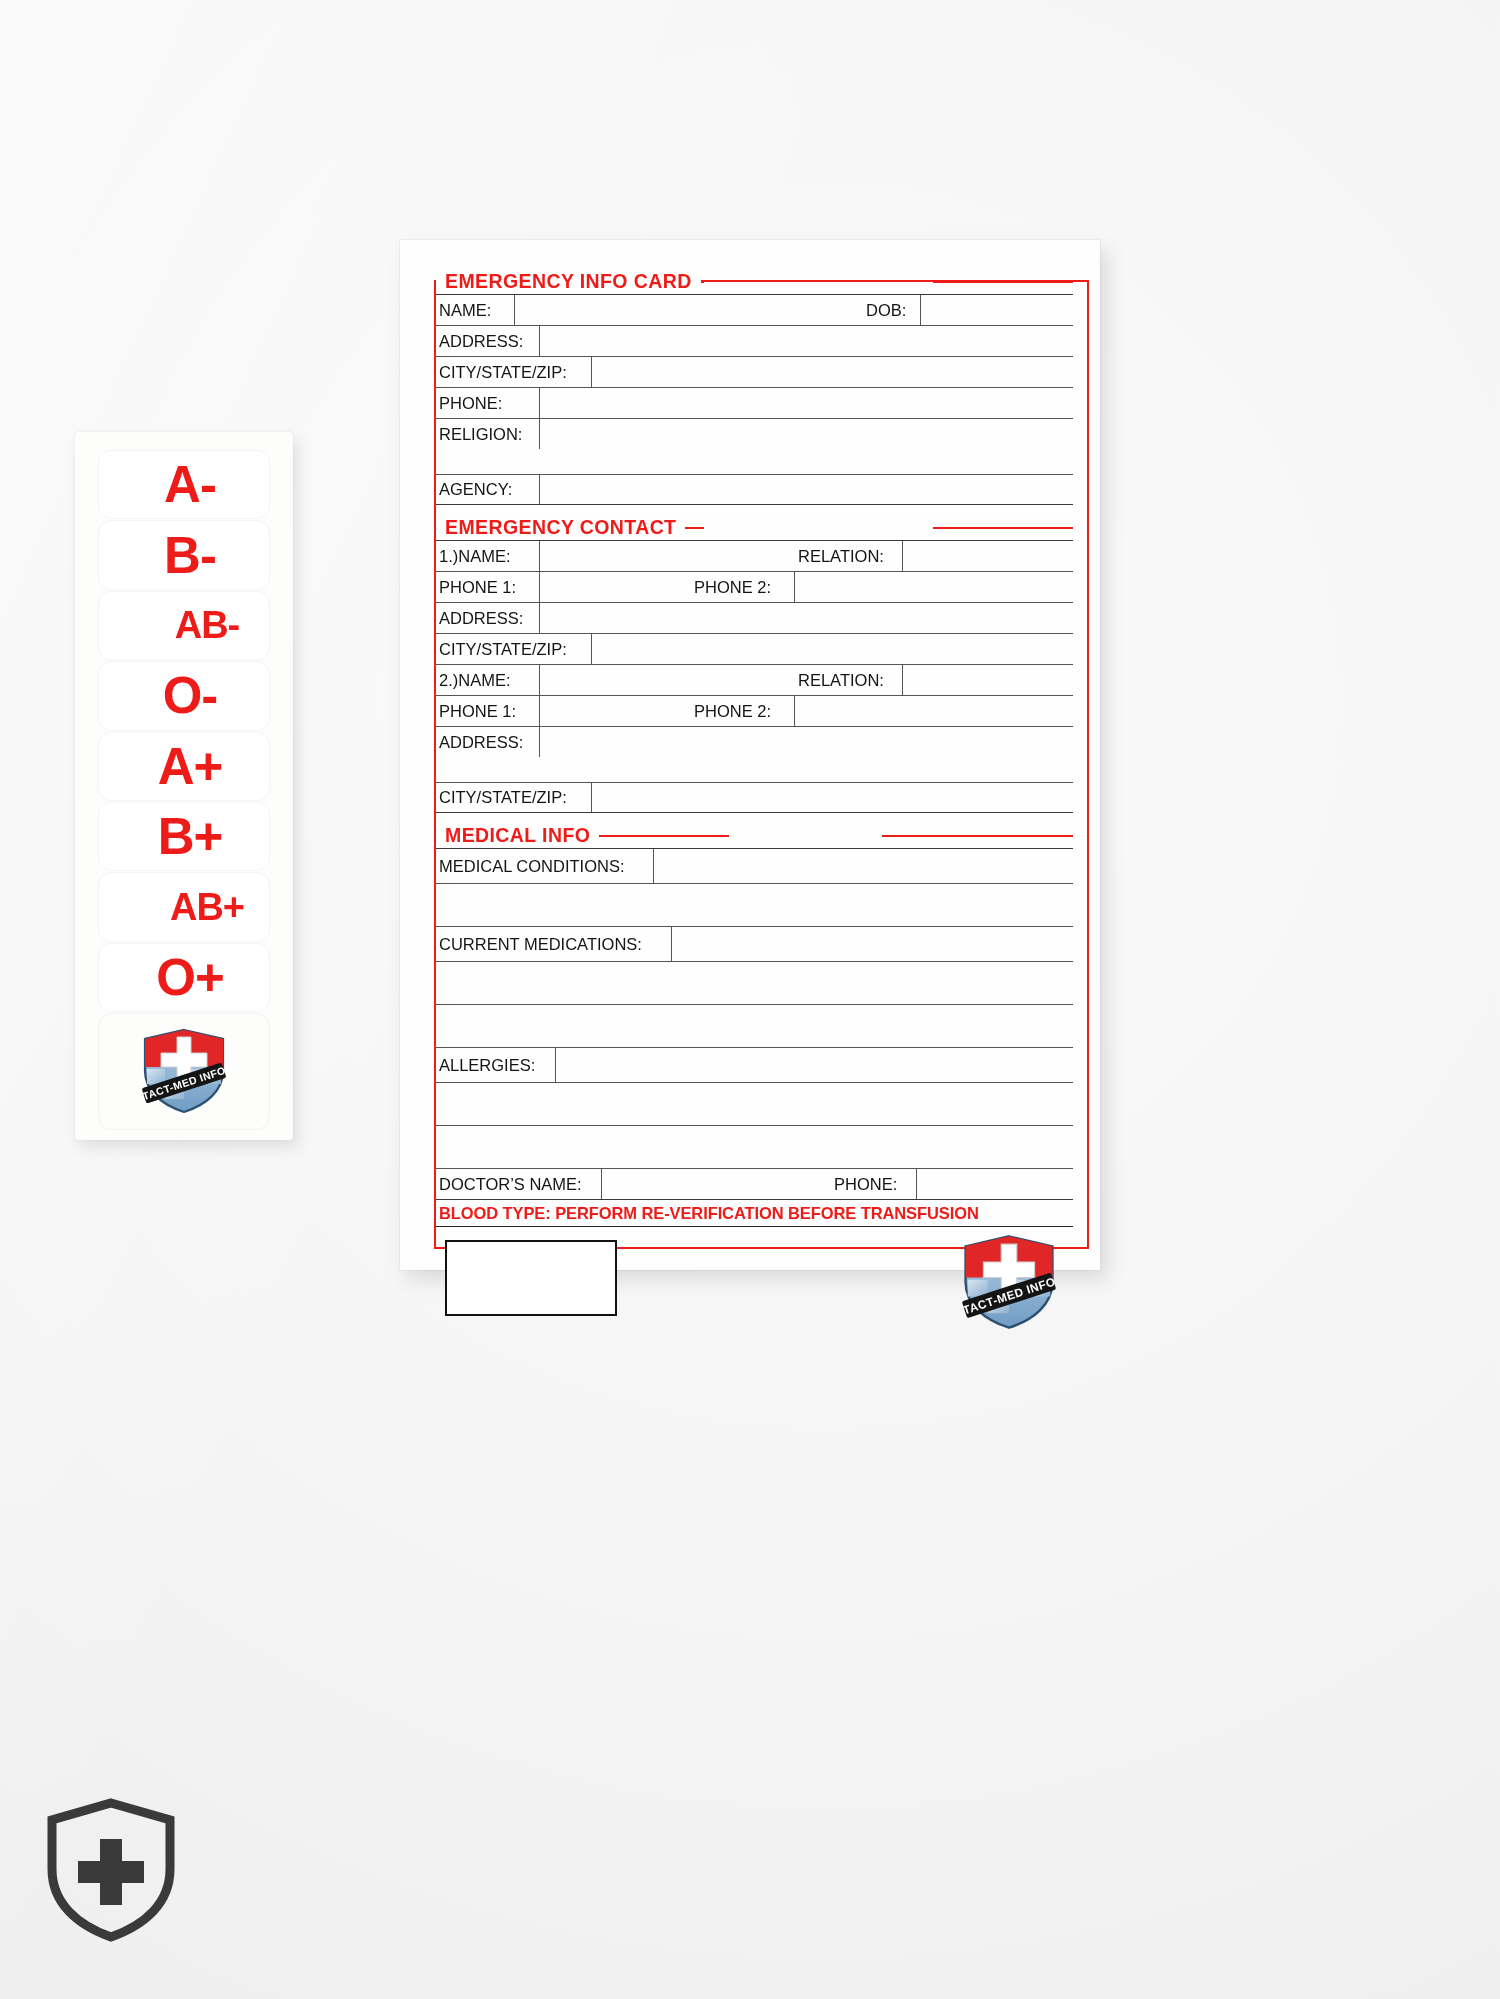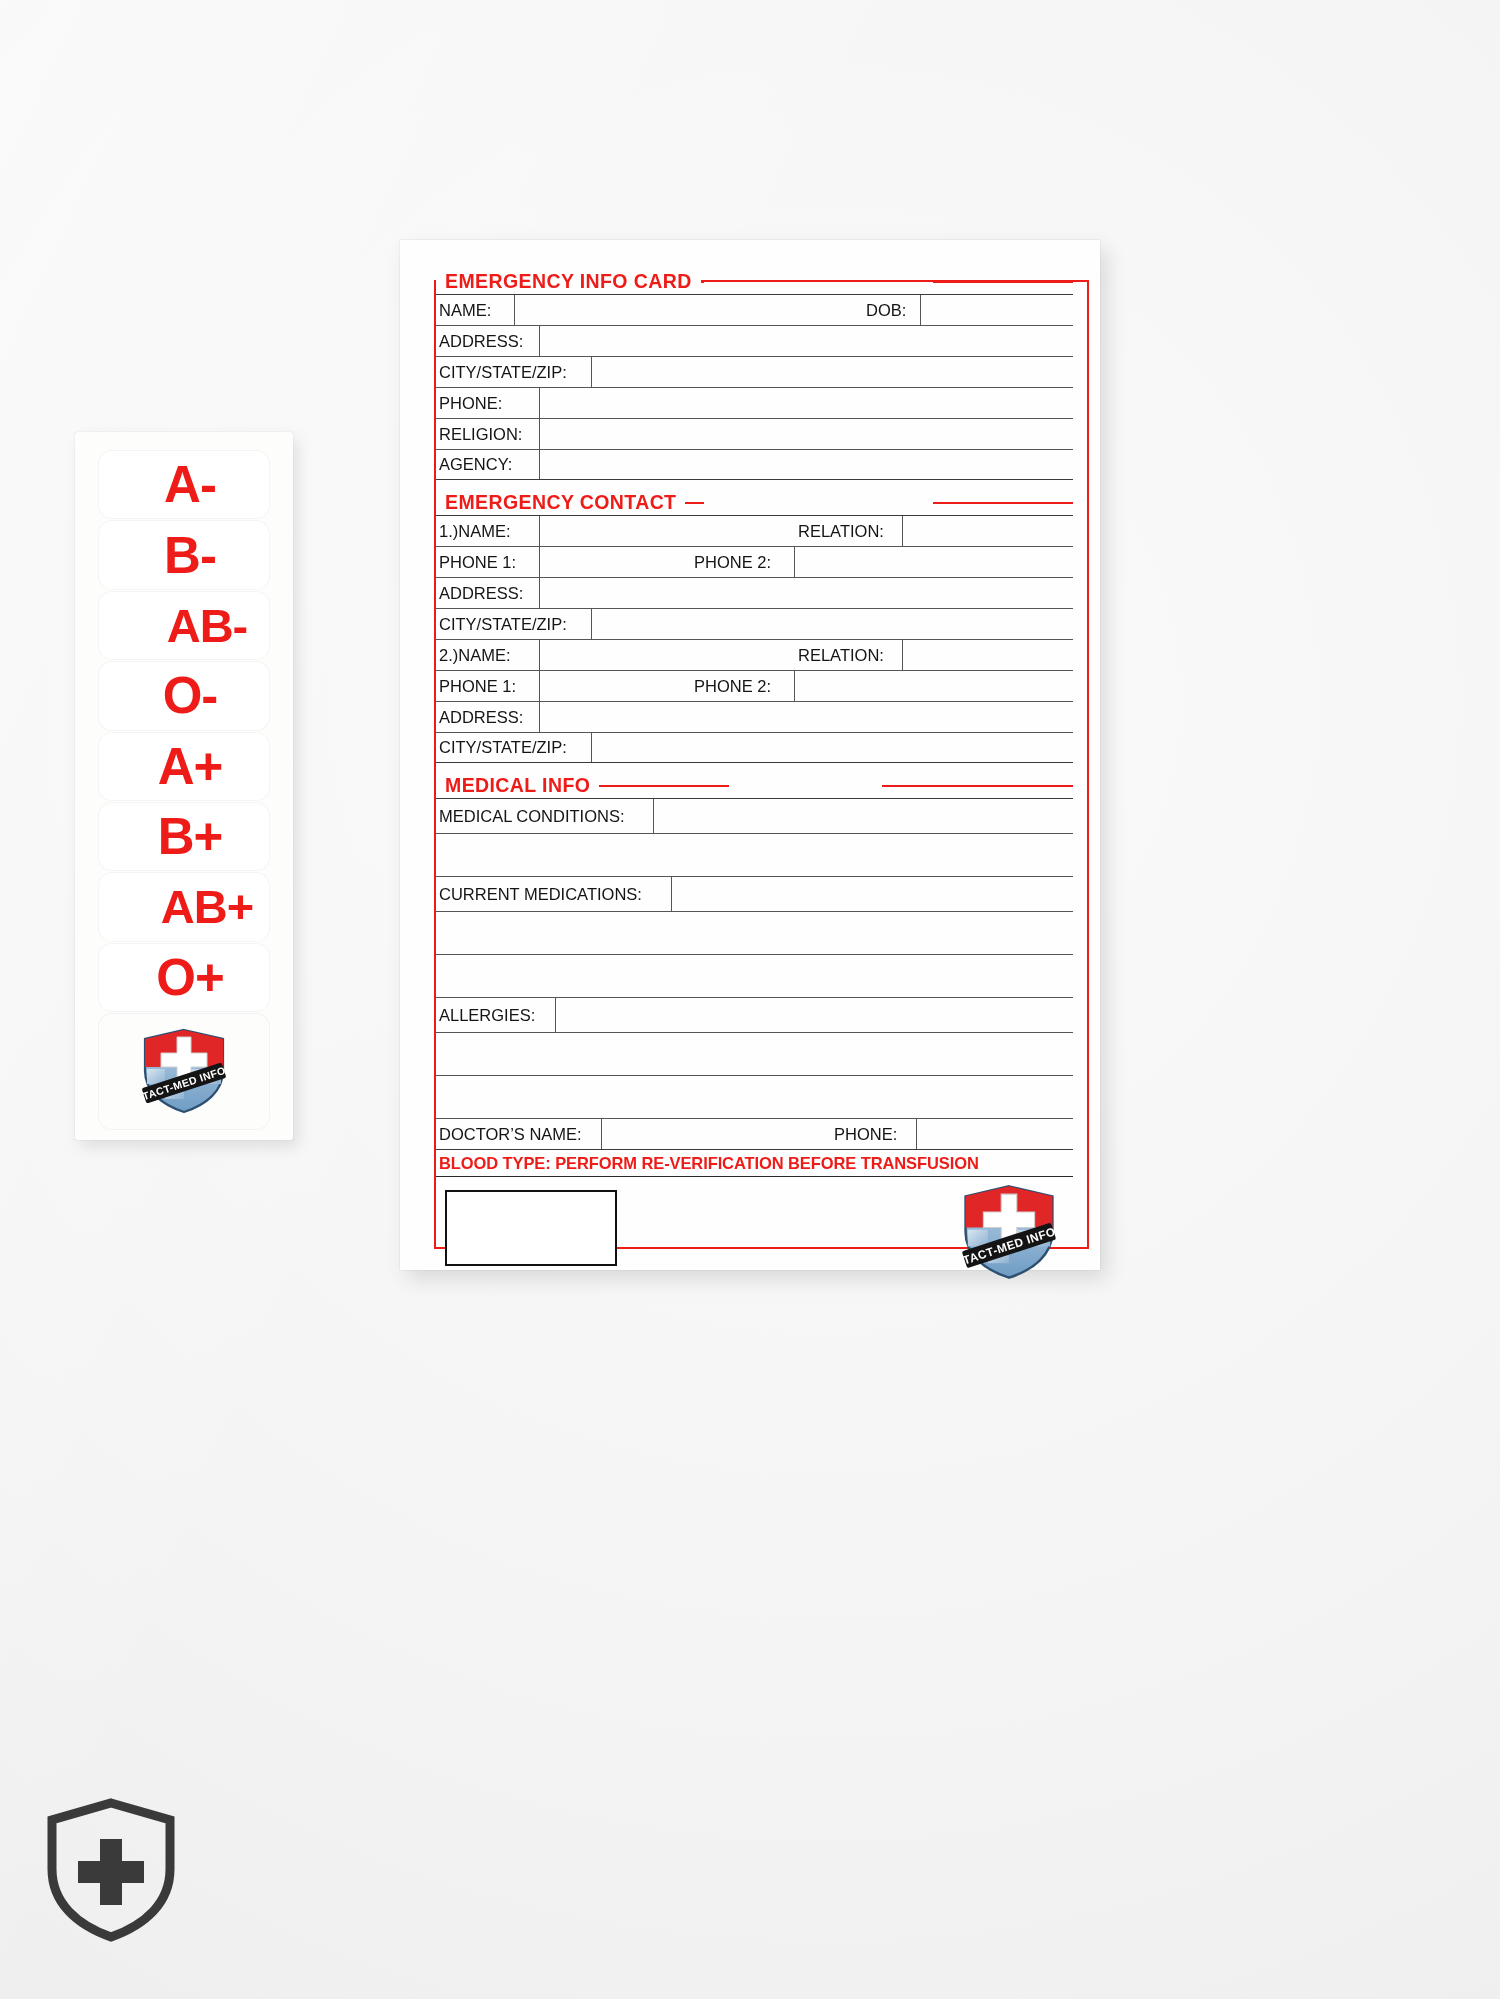--- a/index.html
+++ b/index.html
@@ -63,21 +63,21 @@
   }
   .sticker-label span {
     color: #ee1c18;
     font-weight: bold;
     font-size: 51px;
     line-height: 1;
     letter-spacing: -1px;
     font-family: "Liberation Sans", sans-serif;
     transform: translateX(6px);
   }
-  .sticker-label.wide span { font-size: 47px; margin-left: 34px; }
+  .sticker-label.wide span { font-size: 38px; margin-left: 34px; }
   #sticker-logo-cell {
     width: 172px;
     height: 118px;
     border-radius: 14px;
     box-shadow: inset 0 0 0 1px rgba(0,0,0,0.045);
     display:flex;
     align-items:center;
     justify-content:center;
   }
 
@@ -149,21 +149,21 @@
 
   
   .frow {
     display: flex;
     align-items: stretch;
     border-top: 1px solid #555;
     height: 31px;
     box-sizing: border-box;
   }
   .frow.first { border-top: 1px solid #3a3a3a; }
-  .frow.bottomline { border-bottom: 1px solid #3a3a3a; }
+  .frow.bottomline { border-bottom: 1px solid #3a3a3a; margin-top: 25px; }
   .fcell {
     display: flex;
     align-items: center;
     box-sizing: border-box;
     font-size: 16.5px;
     color: #141414;
     padding-left: 3px;
     white-space: nowrap;
   }
   .fcell.lbl { border-right: 1px solid #555; padding-right: 7px; }

